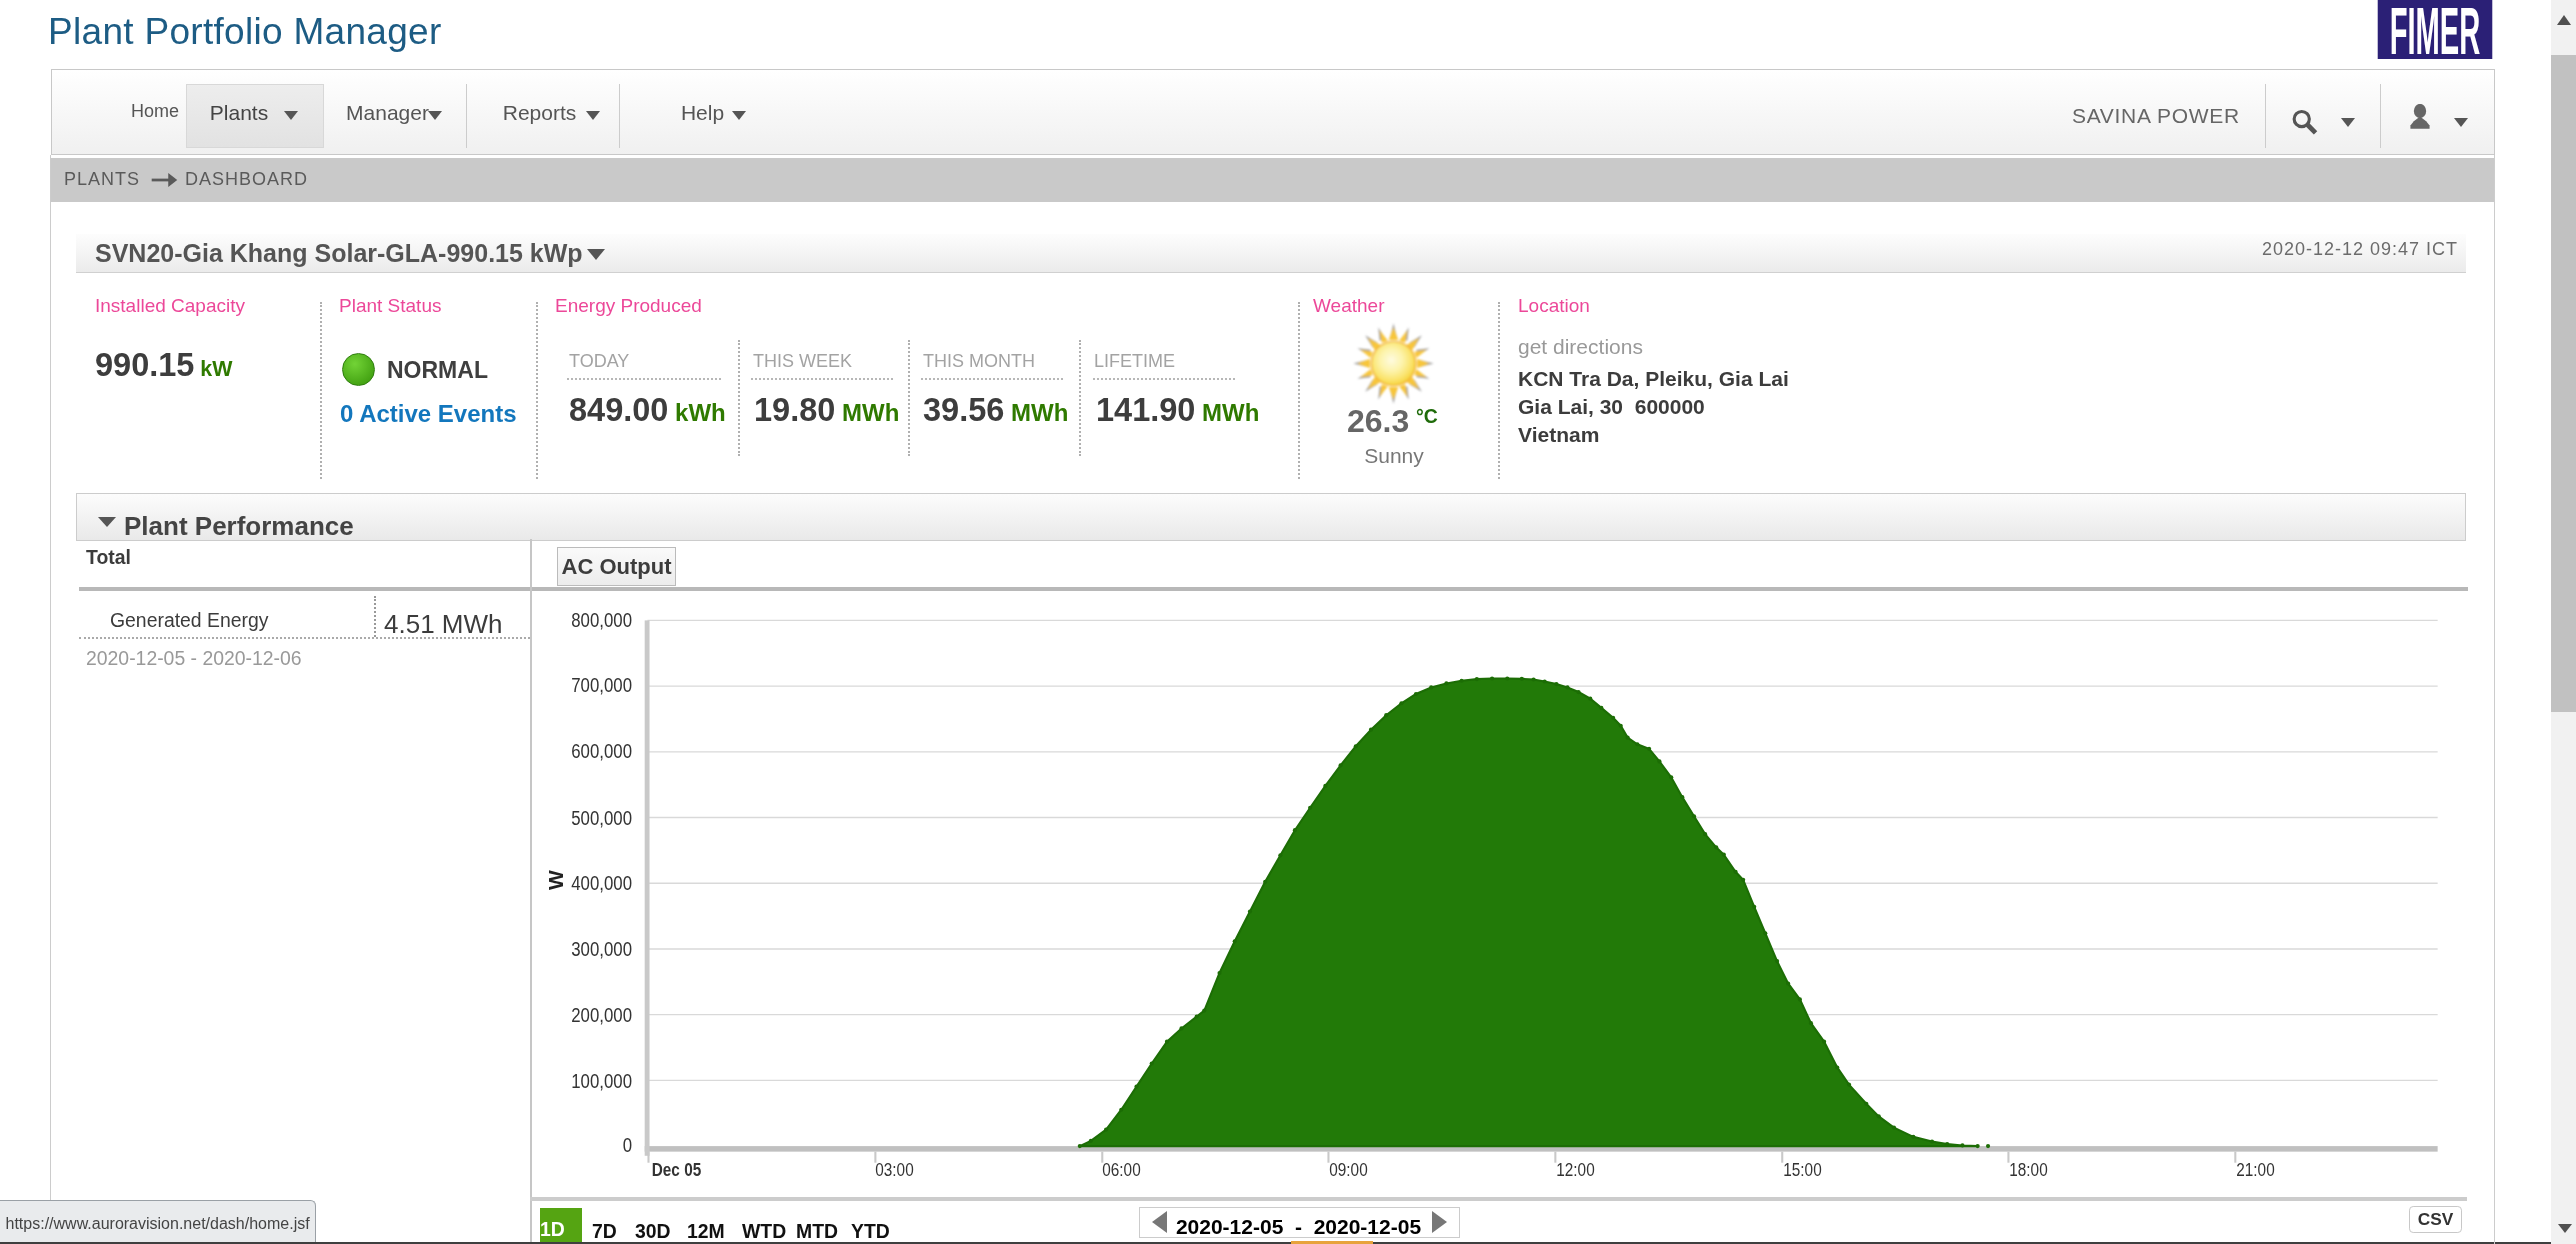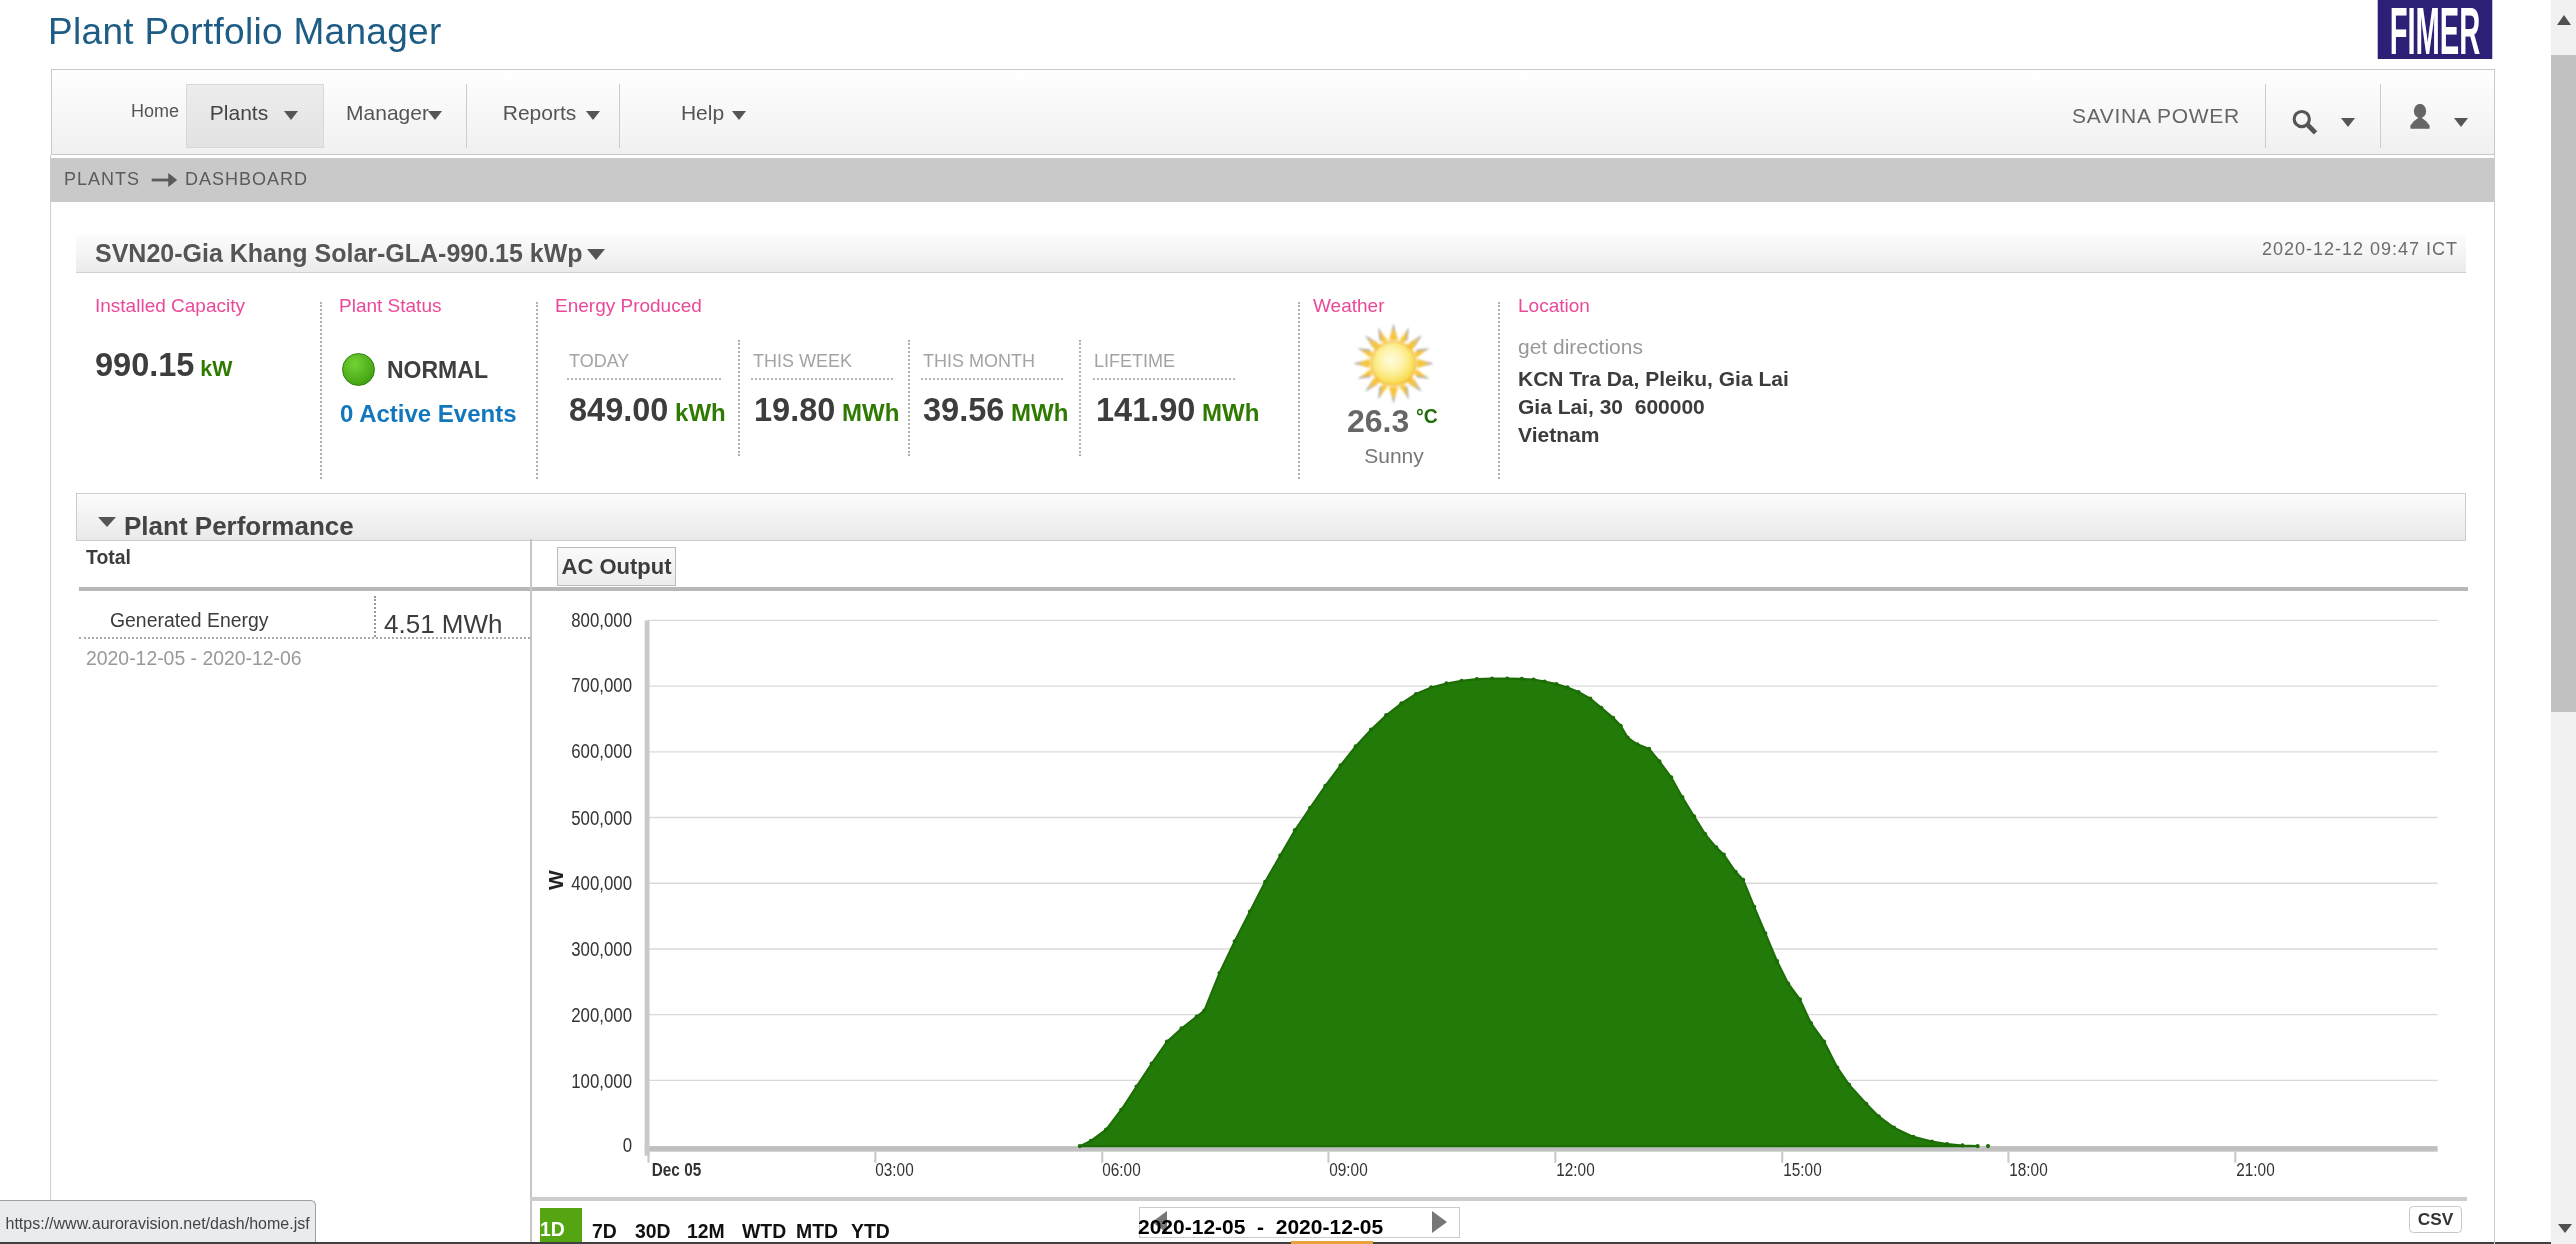--- a/index.html
+++ b/index.html
@@ -299,21 +299,21 @@
 <div class="abs" style="left:540px; top:1208px; width:42px; height:37px; background:#55a412; color:#fff; font-size:19.4px; font-weight:bold; text-align:left; line-height:42px;">1D</div>
 <div class="abs rbtn" style="left:592px;">7D</div>
 <div class="abs rbtn" style="left:635px;">30D</div>
 <div class="abs rbtn" style="left:687px;">12M</div>
 <div class="abs rbtn" style="left:742px;">WTD</div>
 <div class="abs rbtn" style="left:796px;">MTD</div>
 <div class="abs rbtn" style="left:851px;">YTD</div>
 
 <div class="abs" style="left:1139px; top:1207px; width:321px; height:31px; background:#fff; border:1.4px solid #ccc;"></div>
 <div class="abs" style="left:1152px; top:1211px; width:0; height:0; border-top:11px solid transparent; border-bottom:11px solid transparent; border-right:15px solid #777;"></div>
-<div class="abs" style="left:1138px; top:1215px; width:321px; font-size:21px; font-weight:bold; color:#000;">2020-12-05 &nbsp;-&nbsp; 2020-12-05</div>
+<div class="abs" style="left:1138px; top:1215px; width:321px; text-align:center; font-size:21px; font-weight:bold; color:#000;">2020-12-05 &nbsp;-&nbsp; 2020-12-05</div>
 <div class="abs" style="left:1432px; top:1211px; width:0; height:0; border-top:11px solid transparent; border-bottom:11px solid transparent; border-left:15px solid #777;"></div>
 
 <div class="abs" style="left:2409px; top:1206px; width:53px; height:27px; border:1.4px solid #c8c8c8; border-radius:4.2px; background:#fff; text-align:center; line-height:25px; font-size:17.3px; font-weight:bold; color:#333;">CSV</div>
 
 <div class="abs" style="left:0px; top:1242px; width:2576px; height:2.8px; background:#3f3f3f;"></div>
 <div class="abs" style="left:1291px; top:1241px; width:82px; height:3.5px; background:#e8a33c;"></div>
 
 <div class="abs" style="left:-1.4px; top:1200px; width:317px; height:42px; background:#e9ebed; border:0.7px solid #9aa0a6; border-bottom:none; border-top-right-radius:5.5px;"></div>
 <div class="abs" style="left:5.5px; top:1215px; font-size:16px; color:#444;">https://www.auroravision.net/dash/home.jsf</div>
 

